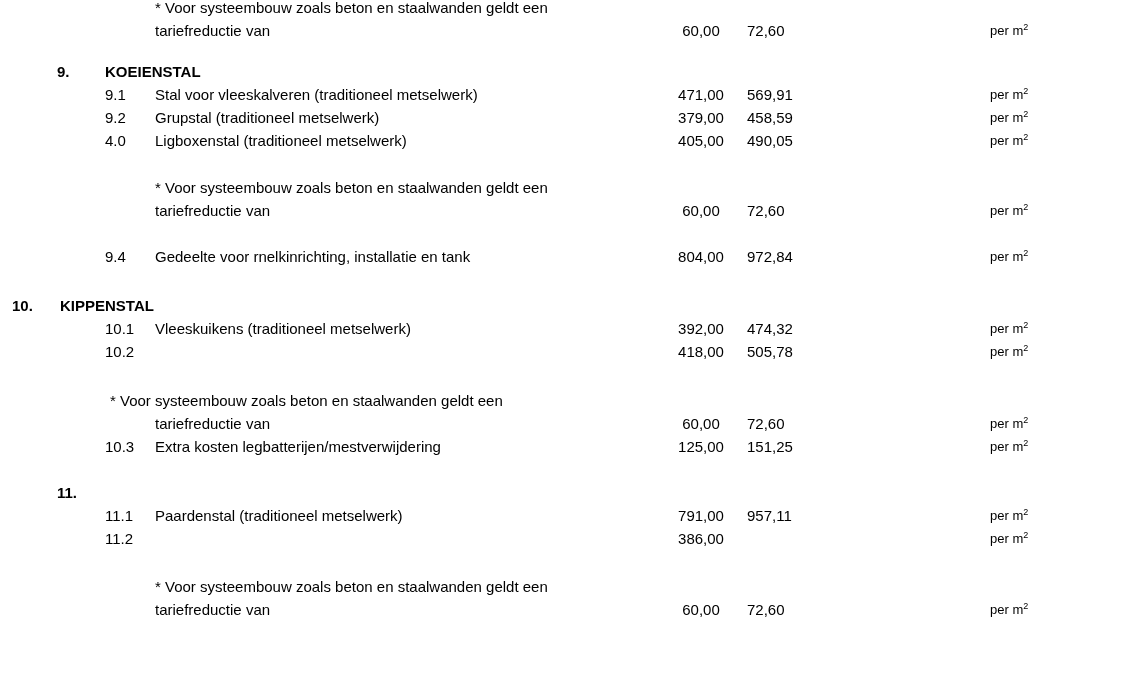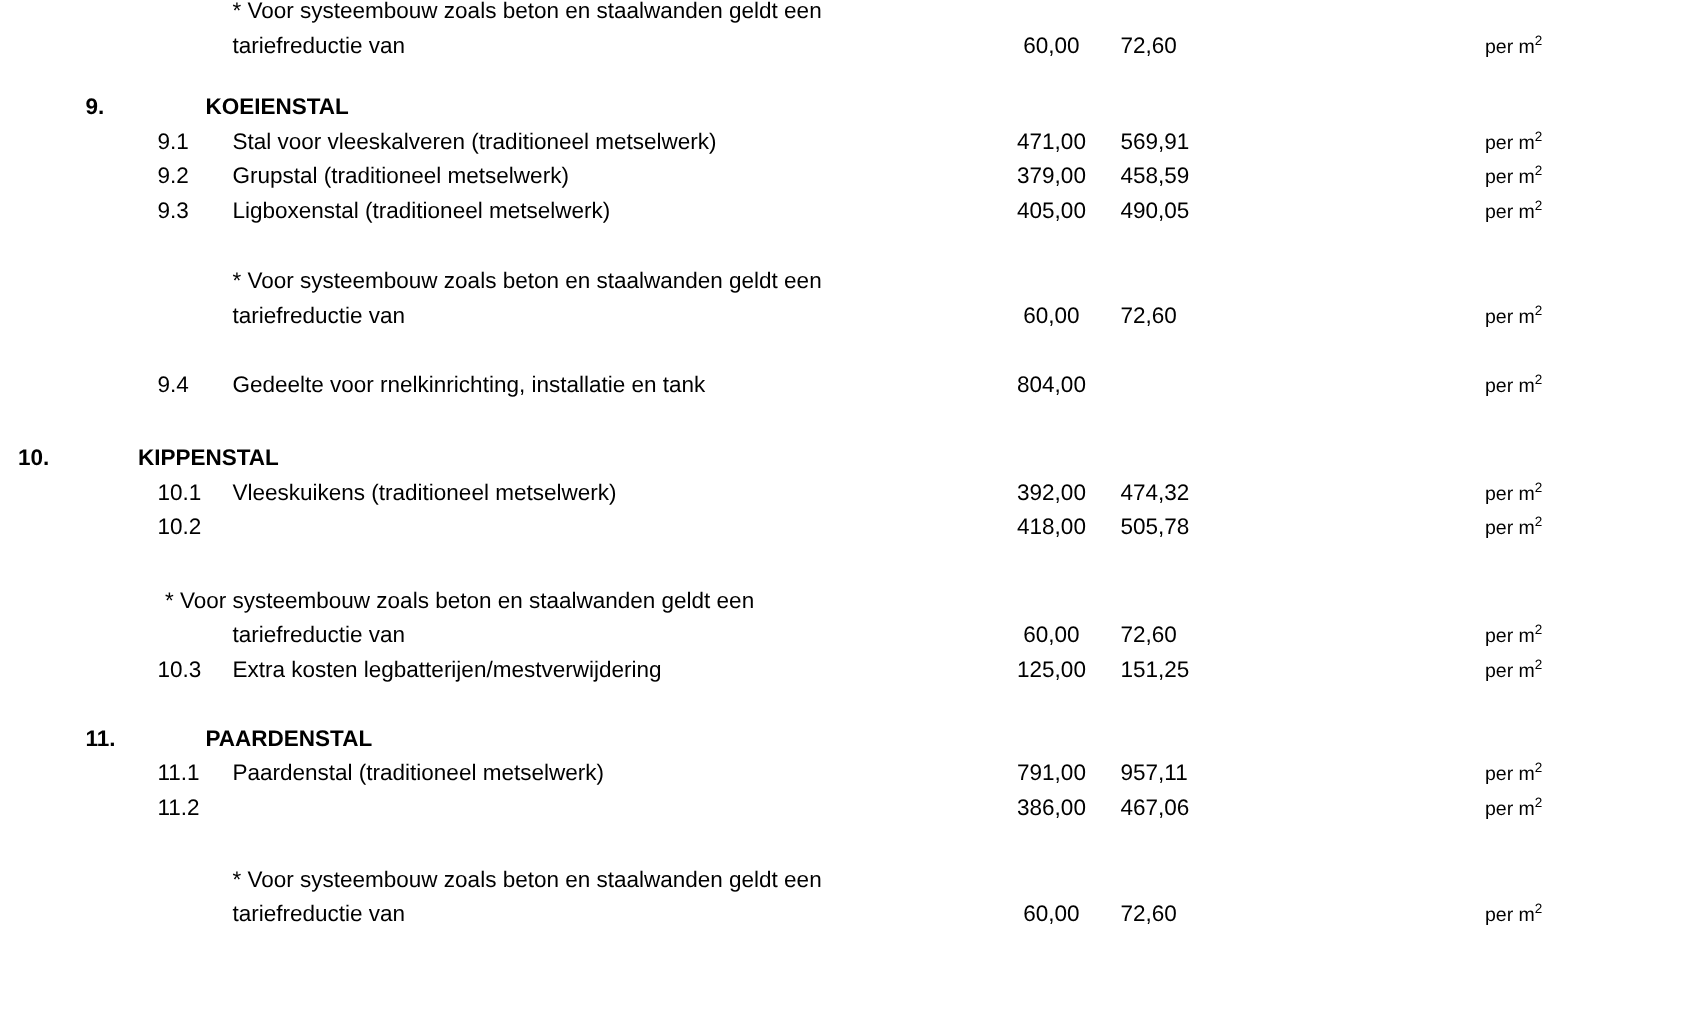--- a/index.html
+++ b/index.html
@@ -28,21 +28,21 @@
     white-space: nowrap;
   }
   .c1 { grid-column: 1; }
   .c2 { grid-column: 2; }
   .c3 { grid-column: 3; }
   .c4 { grid-column: 4; text-align: center; }
   .c5 { grid-column: 5; text-align: left; }
   .c6 { grid-column: 6; padding-left: 65px; font-size: 13px; }
   .c6 sup { font-size: 9px; line-height: 0; }
   .heading { font-weight: bold; }
-  .heading .ctitle { grid-column: 2 / 4; margin-left: 32px; }
+  .heading .ctitle { grid-column: 2 / 4; }
   .mt18 { margin-top: 18px; }
   .mt22 { }
   .mt23 { margin-top: 23px; }
   .mt24 { margin-top: 24px; }
   .mt25 { margin-top: 25px; }
   .mt26 { margin-top: 26px; padding-left: 12px; }
 </style>
 </head>
 <body>
 
@@ -70,41 +70,42 @@
     <div class="c6"><span>per m</span><sup>2</sup></div>
   </div>
   <div class="row">
     <div class="c2">9.2</div>
     <div class="c3">Grupstal (traditioneel metselwerk)</div>
     <div class="c4">379,00</div>
     <div class="c5">458,59</div>
     <div class="c6"><span>per m</span><sup>2</sup></div>
   </div>
   <div class="row">
-    <div class="c2">9.3</div>
+    <div class="c2">4.0</div>
     <div class="c3">Ligboxenstal (traditioneel metselwerk)</div>
     <div class="c4">405,00</div>
     <div class="c5">490,05</div>
     <div class="c6"><span>per m</span><sup>2</sup></div>
   </div>
 
   <div class="row mt24">
     <div class="c3">* Voor systeembouw zoals beton en staalwanden geldt een</div>
   </div>
   <div class="row">
     <div class="c3">tariefreductie van</div>
     <div class="c4">60,00</div>
     <div class="c5">72,60</div>
     <div class="c6"><span>per m</span><sup>2</sup></div>
   </div>
 
   <div class="row mt23">
     <div class="c2">9.4</div>
     <div class="c3">Gedeelte voor rnelkinrichting, installatie en tank</div>
     <div class="c4">804,00</div>
+    <div class="c5">972,84</div>
     <div class="c6"><span>per m</span><sup>2</sup></div>
   </div>
 
   <div class="row heading mt26">
     <div class="c1">10.</div>
     <div class="ctitle">KIPPENSTAL</div>
   </div>
   <div class="row">
     <div class="c2">10.1</div>
     <div class="c3">Vleeskuikens (traditioneel metselwerk)</div>
@@ -132,33 +133,31 @@
   <div class="row mt22">
     <div class="c2">10.3</div>
     <div class="c3">Extra kosten legbatterijen/mestverwijdering</div>
     <div class="c4">125,00</div>
     <div class="c5">151,25</div>
     <div class="c6"><span>per m</span><sup>2</sup></div>
   </div>
 
   <div class="row heading mt23">
     <div class="c1">11.</div>
-    <div class="ctitle">PAARDENSTAL</div>
   </div>
   <div class="row">
     <div class="c2">11.1</div>
     <div class="c3">Paardenstal (traditioneel metselwerk)</div>
     <div class="c4">791,00</div>
     <div class="c5">957,11</div>
     <div class="c6"><span>per m</span><sup>2</sup></div>
   </div>
   <div class="row">
     <div class="c2">11.2</div>
     <div class="c4">386,00</div>
-    <div class="c5">467,06</div>
     <div class="c6"><span>per m</span><sup>2</sup></div>
   </div>
 
   <div class="row mt25">
     <div class="c3">* Voor systeembouw zoals beton en staalwanden geldt een</div>
   </div>
   <div class="row">
     <div class="c3">tariefreductie van</div>
     <div class="c4">60,00</div>
     <div class="c5">72,60</div>

